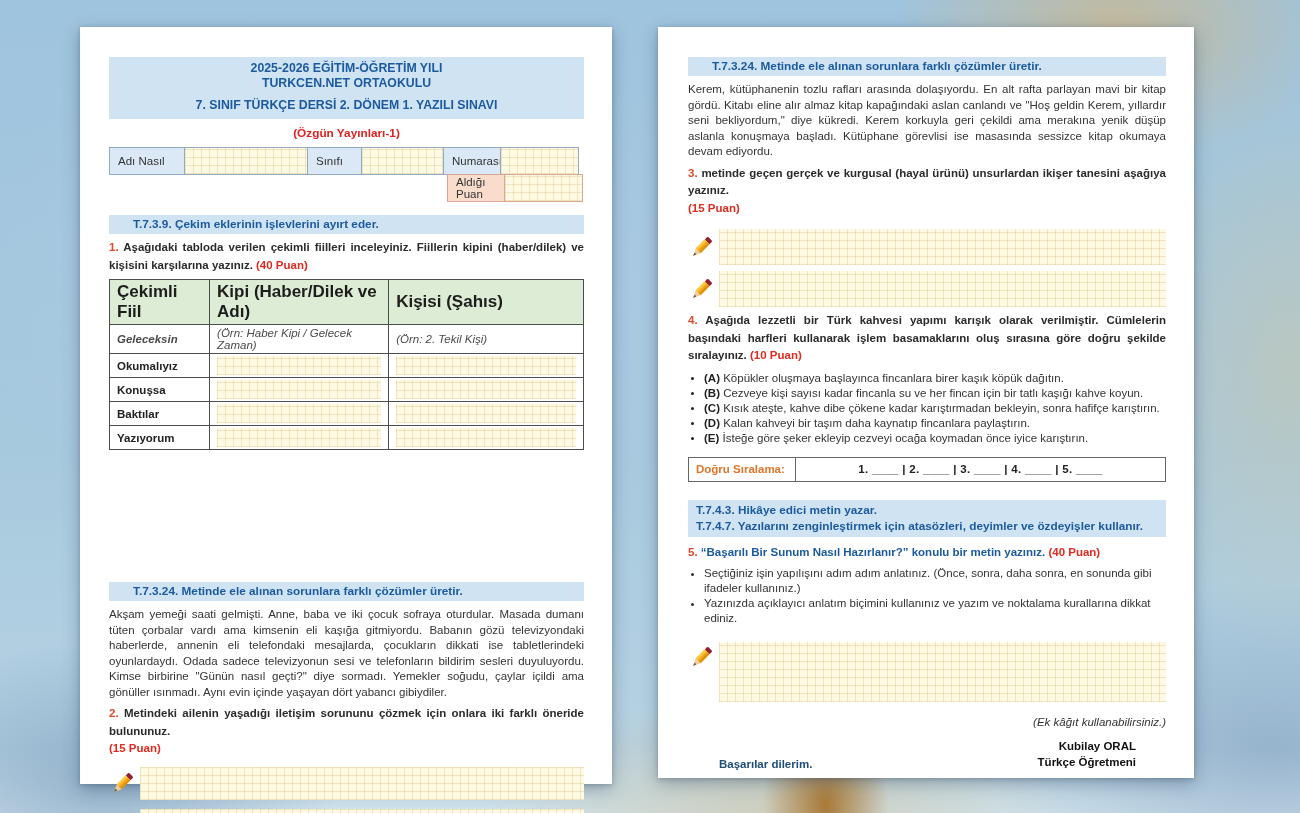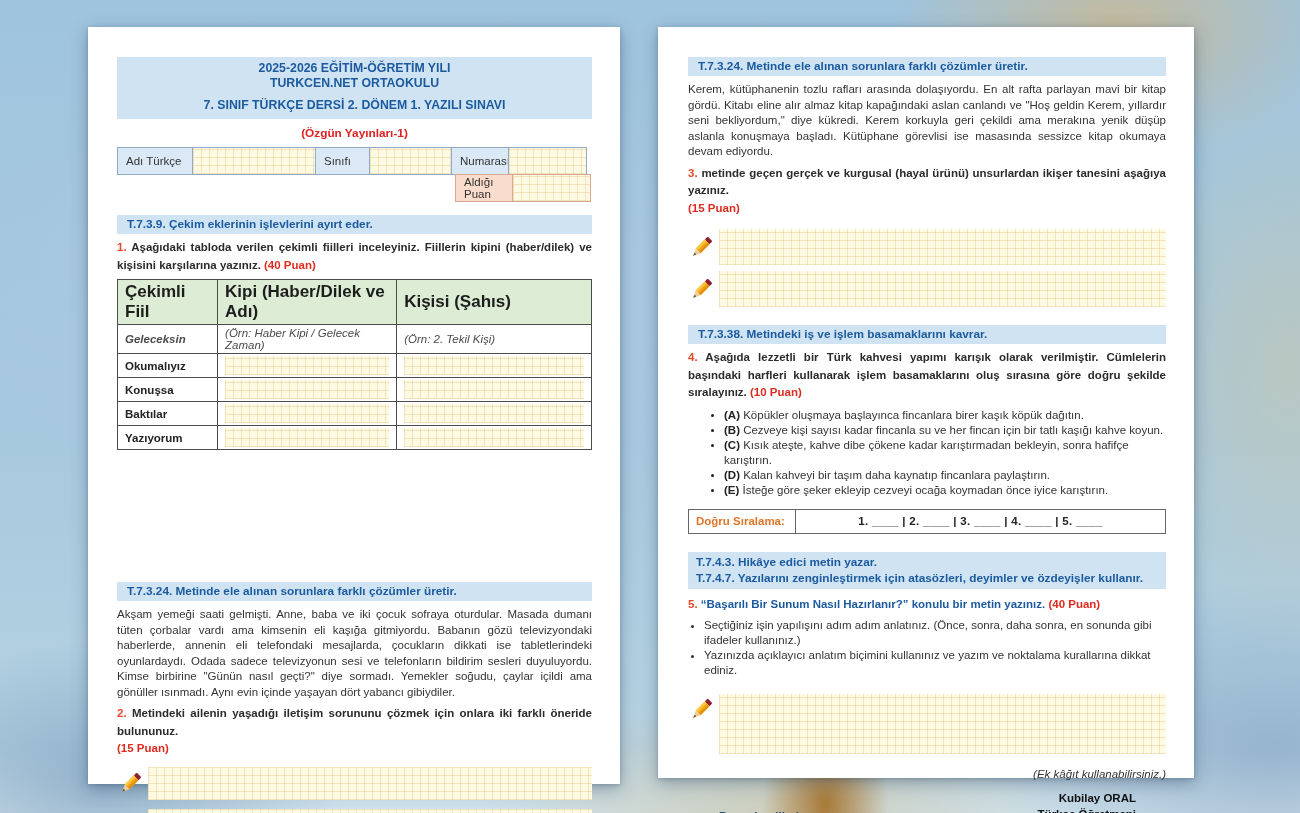--- a/index.html
+++ b/index.html
@@ -18,21 +18,21 @@
       radial-gradient(ellipse 600px 340px at 30% 35%, rgba(173,203,228,.9), transparent 75%),
       linear-gradient(180deg, #9fc4de 0%, #a7c9de 55%, #b6d2e2 92%, #cfe2ec 100%);
   }
   .stage { position:absolute; inset:0; }
 
   .page {
     position:absolute; background:#ffffff;
     box-shadow:0 5px 16px rgba(35,58,86,.35), 0 1px 4px rgba(35,58,86,.25);
     font-size:11.5px;
   }
-  .page-left  { left:88px;  top:27px; width:532px; height:757px; padding:0 28px 0 29px; }
+  .page-left  { left:80px;  top:27px; width:532px; height:757px; padding:0 28px 0 29px; }
   .page-right { left:658px; top:27px; width:536px; height:751px; padding:0 28px 0 30px; }
 
   
   .title-box {
     margin-top:30px; background:#cfe3f2; color:#1b5a9e;
     text-align:center; font-weight:bold; font-size:12.3px; line-height:15px;
     padding:4px 0 6px;
   }
   .title-line3 { margin-top:7px; }
   .subtitle { margin-top:7px; text-align:center; font-weight:bold; color:#e01f1f; font-size:11.8px; }
@@ -52,21 +52,21 @@
   .grid-bg {
     background-color:#fdf9e3;
     background-image:
       repeating-linear-gradient(0deg,  rgba(222,196,130,.40) 0, rgba(222,196,130,.40) 1px, transparent 1px, transparent 8px),
       repeating-linear-gradient(90deg, rgba(222,196,130,.40) 0, rgba(222,196,130,.40) 1px, transparent 1px, transparent 8px);
   }
 
   
   .bar {
     background:#cfe3f2; color:#1b5a9e; font-weight:bold; font-size:11.8px;
-    line-height:13px; padding:3px 10px; margin-top:13px;
+    line-height:13px; padding:3px 24px; margin-top:13px;
   }
   .bar.two { line-height:16px; padding:2px 8px 3px; }
   .bar.mt-big { margin-top:132px; }
   .bar.mt-30 { margin-top:30px; }
   .bar.mt-18 { margin-top:18px; }
 
   
   .question { margin-top:5px; font-weight:bold; line-height:17.5px; text-align:justify; color:#2b2b2b; }
   .qnum { color:#e2492b; }
   .pts { color:#df2b1f; }
@@ -86,21 +86,21 @@
 
   
   .answer-row { display:flex; align-items:center; gap:4px; margin-top:9px; }
   .answer-row .box { flex:1; }
   .h33 { height:33px; } .h36 { height:36px; } .h60 { height:60px; }
   .answer-row.top { align-items:flex-start; }
   .pencil { width:27px; height:27px; flex:0 0 27px; }
 
   
   ul.steps { margin-top:6px; padding-left:16px; list-style:disc; }
-  ul.steps li { line-height:15px; color:#333;margin-left:20px; }
+  ul.steps li { line-height:15px; color:#333; }
   ul.steps li::marker { color:#222; font-size:10px; }
   .blt { font-weight:bold; color:#222; }
 
   
   .sira { margin-top:11px; display:flex; border:1px solid #666; height:25px; }
   .sira-label { width:107px; border-right:1px solid #666; display:flex; align-items:center;
                 padding-left:7px; color:#e0762a; font-weight:bold; }
   .sira-slots { flex:1; display:flex; align-items:center; justify-content:center; font-weight:bold; color:#222; letter-spacing:.3px; }
 
   ul.notes { margin-top:5px; padding-left:16px; list-style:disc; }
@@ -136,21 +136,21 @@
 
     <div class="title-box">
       <div>2025-2026 EĞİTİM-ÖĞRETİM YILI</div>
       <div>TURKCEN.NET ORTAOKULU</div>
       <div class="title-line3">7. SINIF TÜRKÇE DERSİ 2. DÖNEM 1. YAZILI SINAVI</div>
     </div>
     <div class="subtitle">(Özgün Yayınları-1)</div>
 
     <div class="form">
       <div class="frow">
-        <div class="flabel w76">Adı Türkçe</div>
+        <div class="flabel w76">Adı Nasıl</div>
         <div class="fcell grid-bg w124"></div>
         <div class="flabel w55">Sınıfı</div>
         <div class="fcell grid-bg w83"></div>
         <div class="flabel w58">Numarası</div>
         <div class="fcell grid-bg w79"></div>
       </div>
       <div class="frow">
         <div class="spacer338"></div>
         <div class="flabel salmon w58">Aldığı Puan</div>
         <div class="fcell grid-bg score w79"></div>
@@ -260,21 +260,20 @@
         </svg>
       <div class="box grid-bg h36"></div>
     </div>
     <div class="answer-row" style="margin-top:6px">
       <svg class="pencil">
           <use href="#pencil"></use>
         </svg>
       <div class="box grid-bg h36"></div>
     </div>
 
-    <div class="bar mt-18">T.7.3.38. Metindeki iş ve işlem basamaklarını kavrar.</div>
 
     <p class="question">
       <span class="qnum">4.</span>
       <span class="qtext">Aşağıda lezzetli bir Türk kahvesi yapımı karışık olarak verilmiştir. Cümlelerin başındaki harfleri kullanarak işlem basamaklarını oluş sırasına göre doğru şekilde sıralayınız.</span>
       <span class="pts">(10 Puan)</span>
     </p>
 
     <ul class="steps">
       <li><span class="blt">(A)</span> <span>Köpükler oluşmaya başlayınca fincanlara birer kaşık köpük dağıtın.</span></li>
       <li><span class="blt">(B)</span> <span>Cezveye kişi sayısı kadar fincanla su ve her fincan için bir tatlı kaşığı kahve koyun.</span></li>

